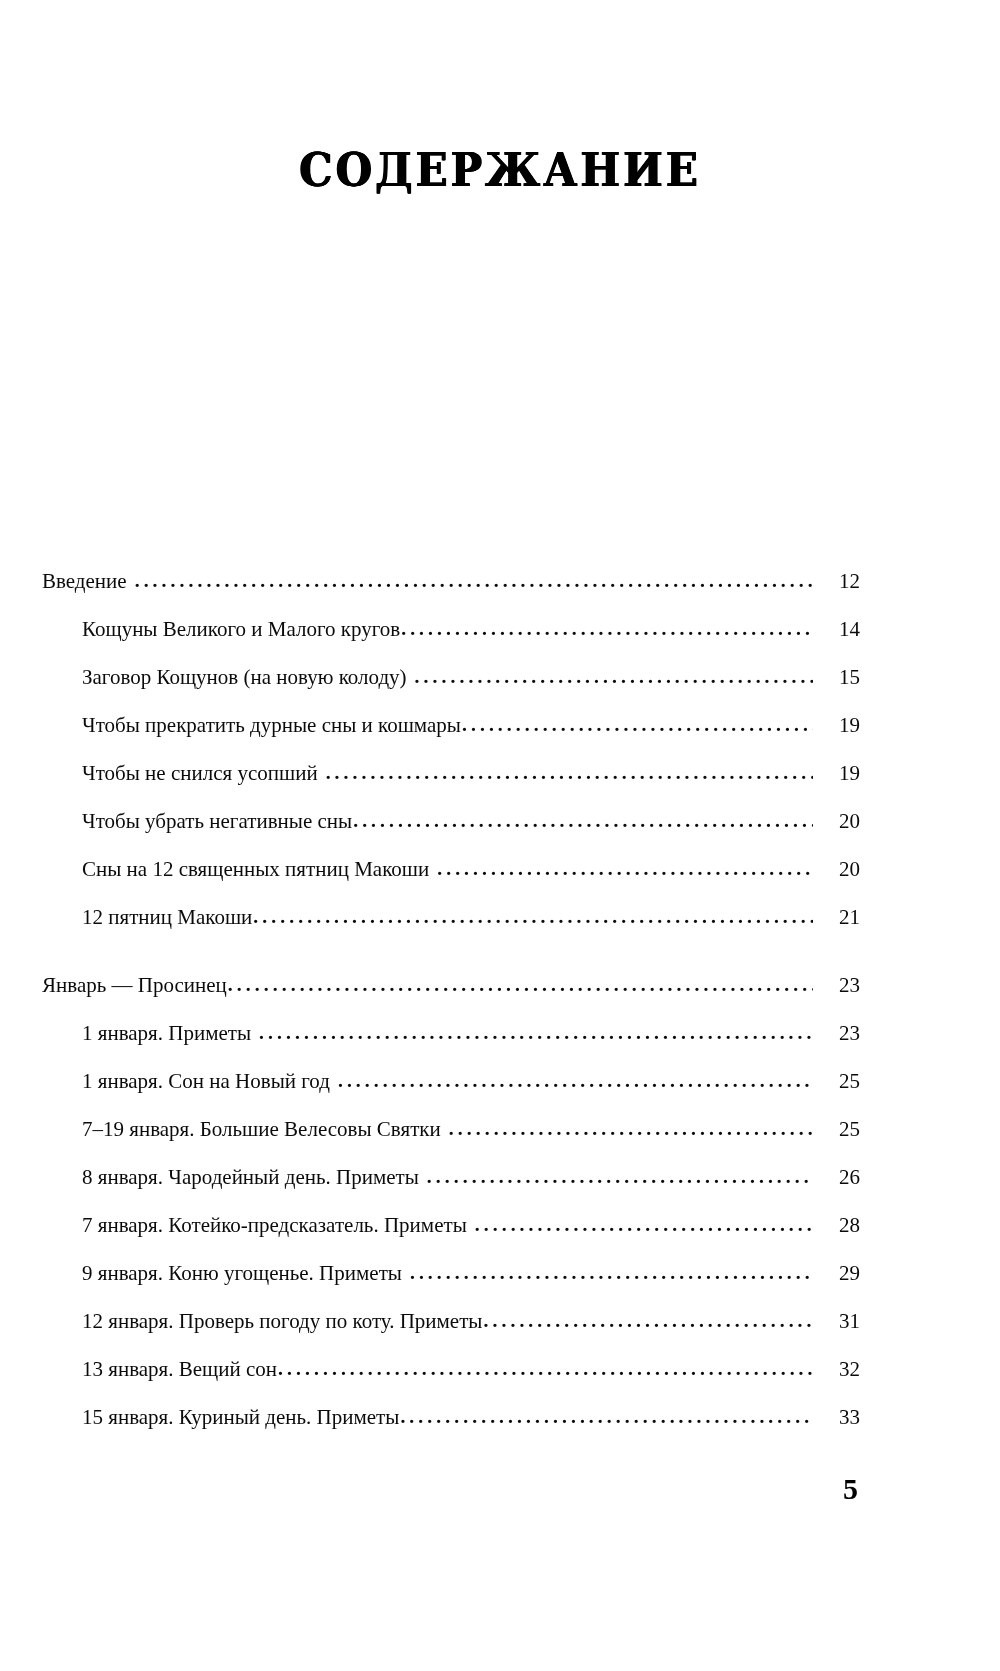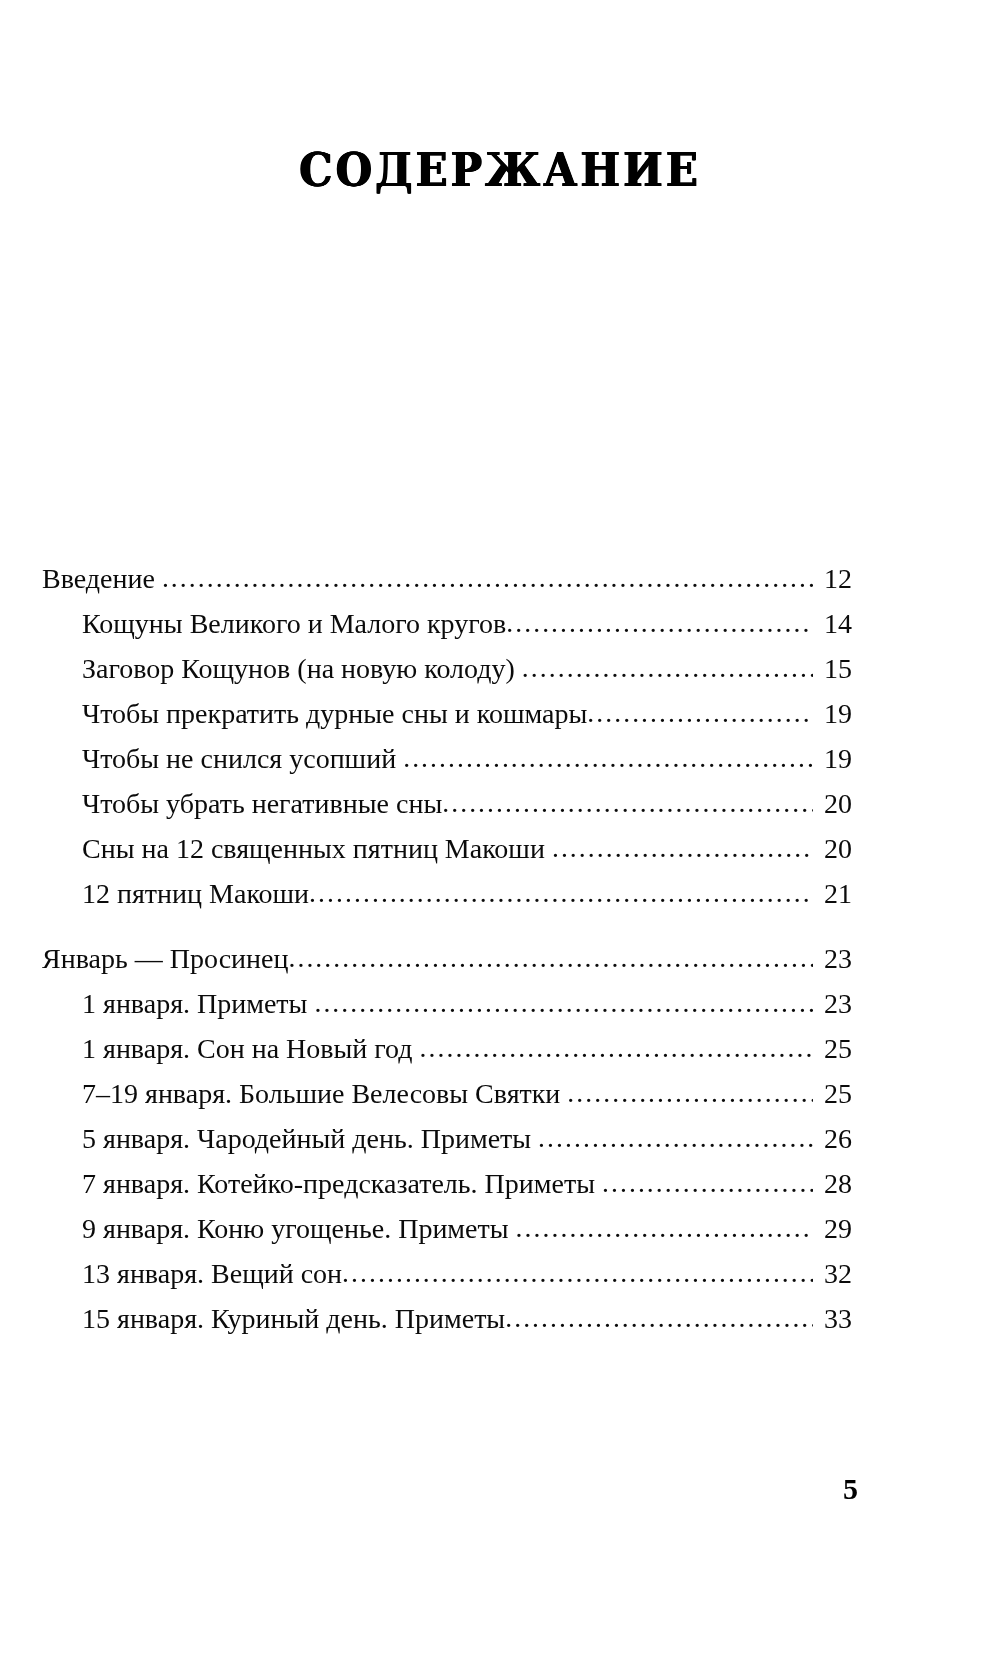--- a/index.html
+++ b/index.html
@@ -55,21 +55,21 @@
   .group {
     margin: 0;
   }
   .group + .group {
     margin-top: 20px;
   }
 
   .entry {
     display: block;
     position: relative;
-    font-size: 28px;
+    font-size: 21px;
     line-height: 45px;
     color: #0b0b0b;
     margin: 0;
   }
   .entry.level-1 {
     padding-left: 0;
   }
   .entry.level-2 {
     padding-left: 40px;
   }
@@ -102,21 +102,21 @@
     content: "......................................................................................................";
   }
   .leader.tight {
     margin-left: 0;
   }
   .leader.gap {
     margin-left: 7px;
   }
   .pageno {
     flex: 0 0 auto;
-    text-align: center;
+    text-align: right;
     min-width: 44px;
     padding-left: 2px;
     white-space: nowrap;
   }
 
   
   .cont {
     padding-left: 28px;
   }
 
@@ -226,37 +226,44 @@
         </div>
         <div class="entry level-2">
           <div class="row">
             <span class="label"><span>7–19 января. Большие Велесовы Святки</span></span>
             <span class="leader gap"></span>
             <span class="pageno">25</span>
           </div>
         </div>
         <div class="entry level-2">
           <div class="row">
-            <span class="label"><span>5 января. Чародейный день. Приметы</span></span>
+            <span class="label"><span>8 января. Чародейный день. Приметы</span></span>
             <span class="leader gap"></span>
             <span class="pageno">26</span>
           </div>
         </div>
         <div class="entry level-2">
           <div class="row">
             <span class="label"><span>7 января. Котейко-предсказатель. Приметы</span></span>
             <span class="leader gap"></span>
             <span class="pageno">28</span>
           </div>
         </div>
         <div class="entry level-2">
           <div class="row">
             <span class="label"><span>9 января. Коню угощенье. Приметы</span></span>
             <span class="leader gap"></span>
             <span class="pageno">29</span>
+          </div>
+        </div>
+        <div class="entry level-2">
+          <div class="row">
+            <span class="label"><span>12 января. Проверь погоду по коту. Приметы</span></span>
+            <span class="leader tight"></span>
+            <span class="pageno">31</span>
           </div>
         </div>
         <div class="entry level-2">
           <div class="row">
             <span class="label"><span>13 января. Вещий сон</span></span>
             <span class="leader tight"></span>
             <span class="pageno">32</span>
           </div>
         </div>
         <div class="entry level-2">

